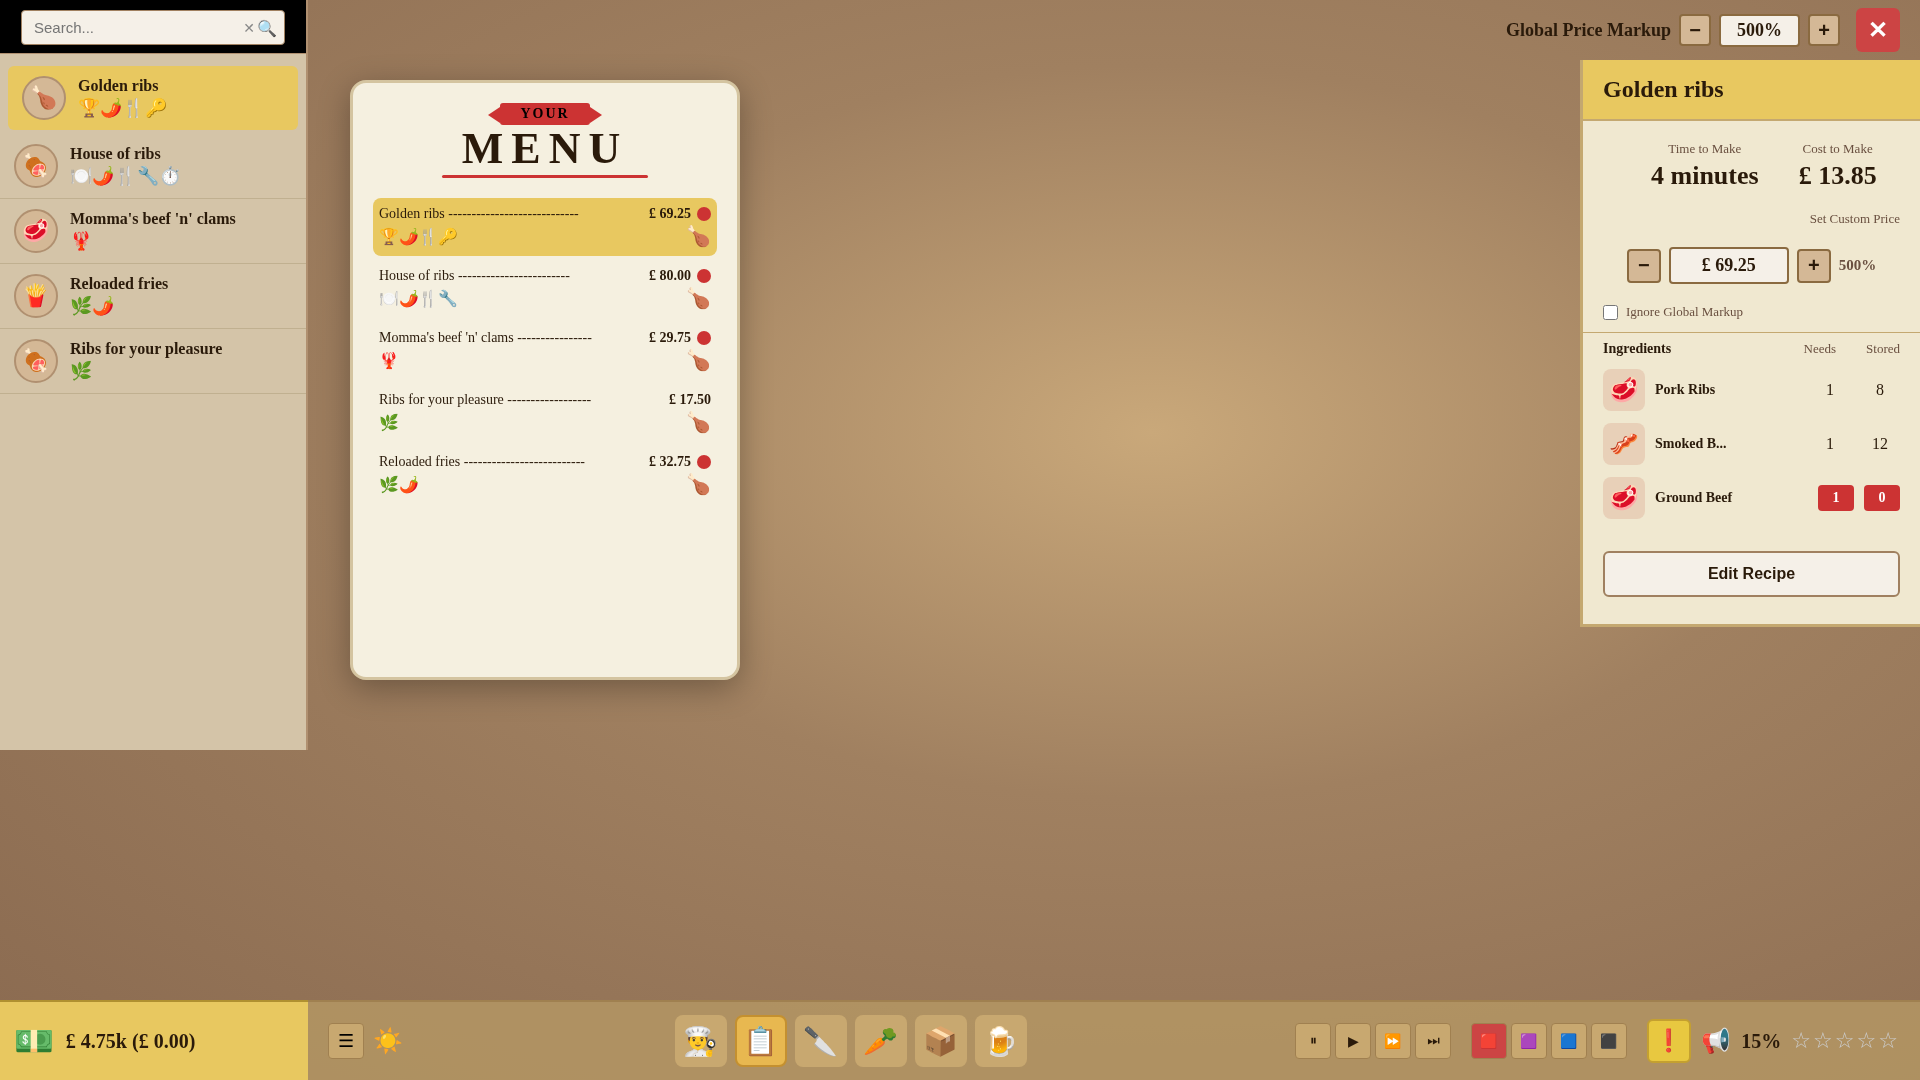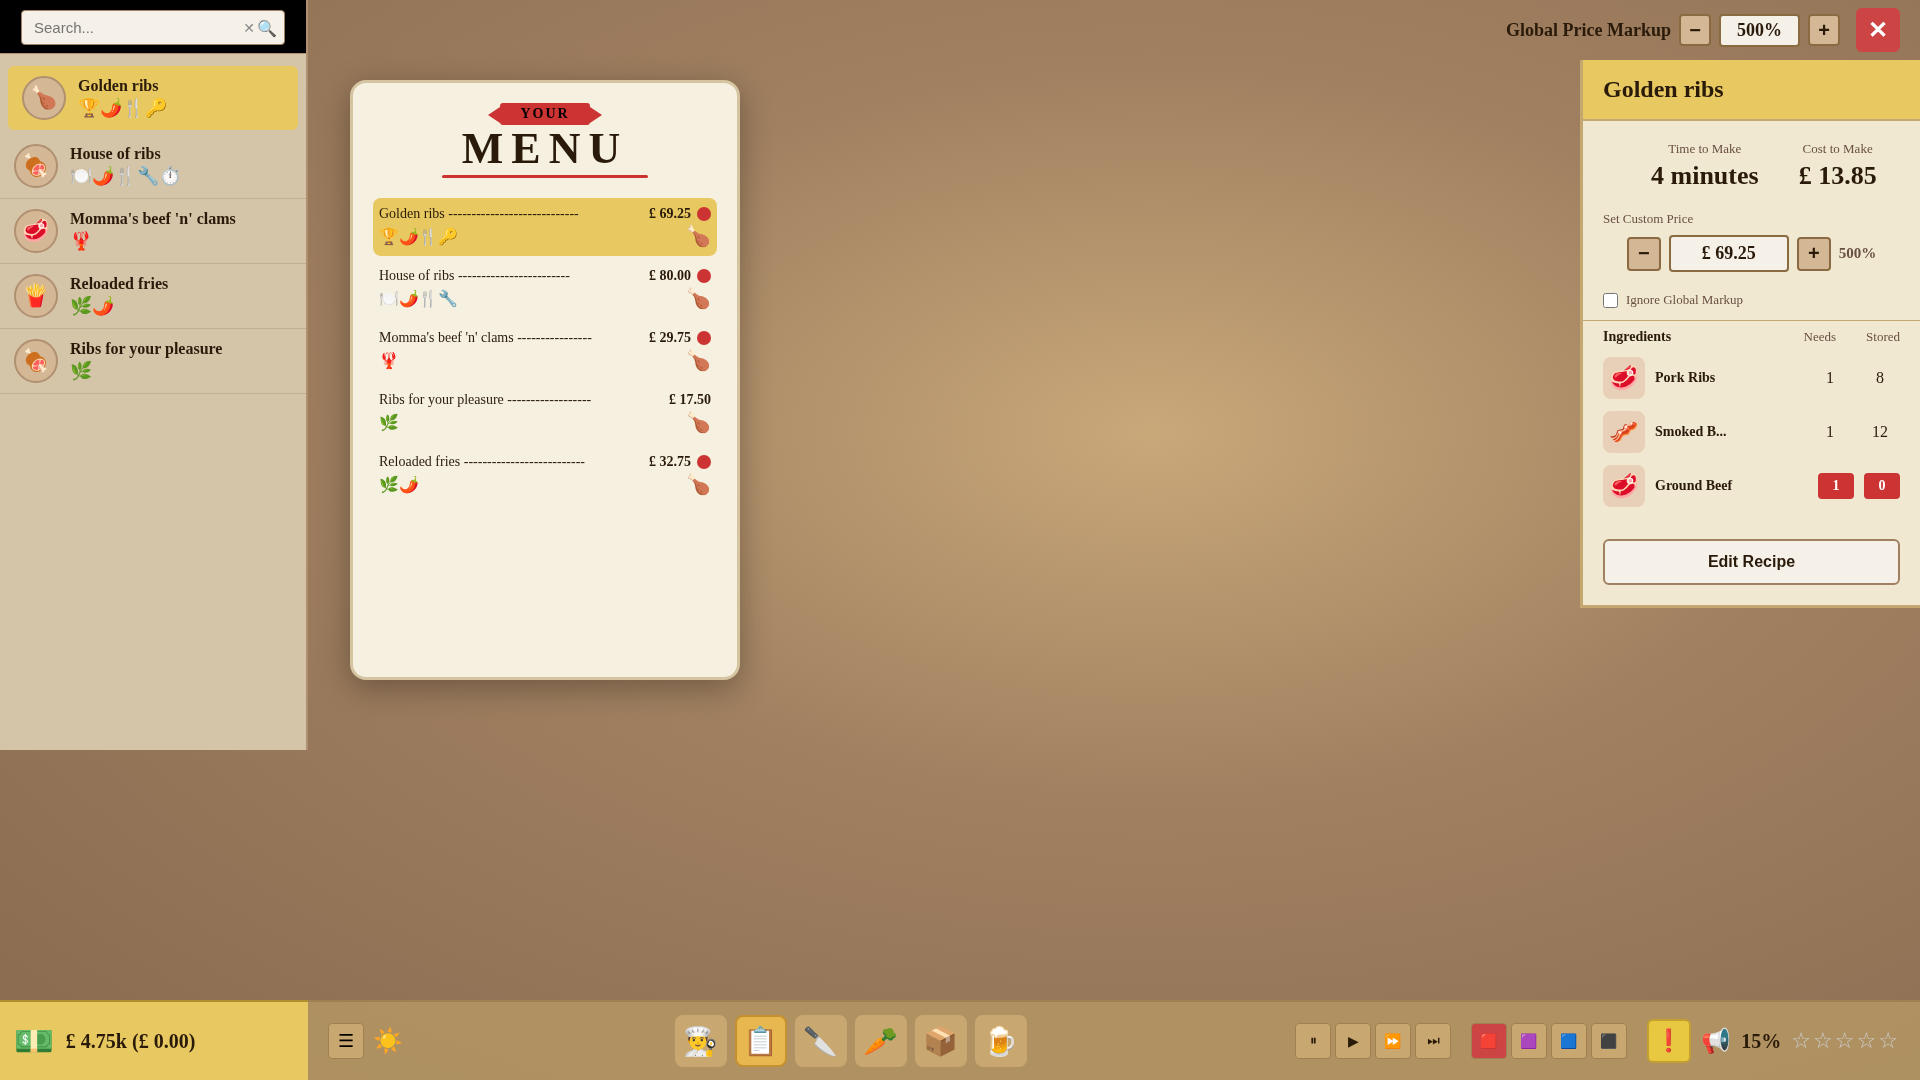--- a/index.html
+++ b/index.html
@@ -368,22 +368,22 @@
       color: #2a1a0a;
     }
 
     .price-section {
       padding: 10px 20px 16px;
     }
 
     .price-label {
       font-size: 13px;
       color: #6a5040;
-      margin-bottom: 8px;
-      text-align: left;
+      margin-bottom: 20px;
+      text-align: right;
     }
 
     .price-control {
       display: flex;
       align-items: center;
       gap: 8px;
       justify-content: center;
     }
 
     .price-btn {
@@ -503,21 +503,21 @@
       align-items: center;
       justify-content: center;
       font-size: 14px;
       font-weight: bold;
       color: white;
     }
 
     .ing-badge.red { background: #cc3333; }
 
     .detail-actions {
-      padding: 12px 20px 20px;
+      padding: 12px 20px 27px;
       display: flex;
       flex-direction: column;
       gap: 26px;
     }
 
     .action-btn {
       width: 100%;
       padding: 12px;
       border: 2px solid #a08060;
       border-radius: 6px;

